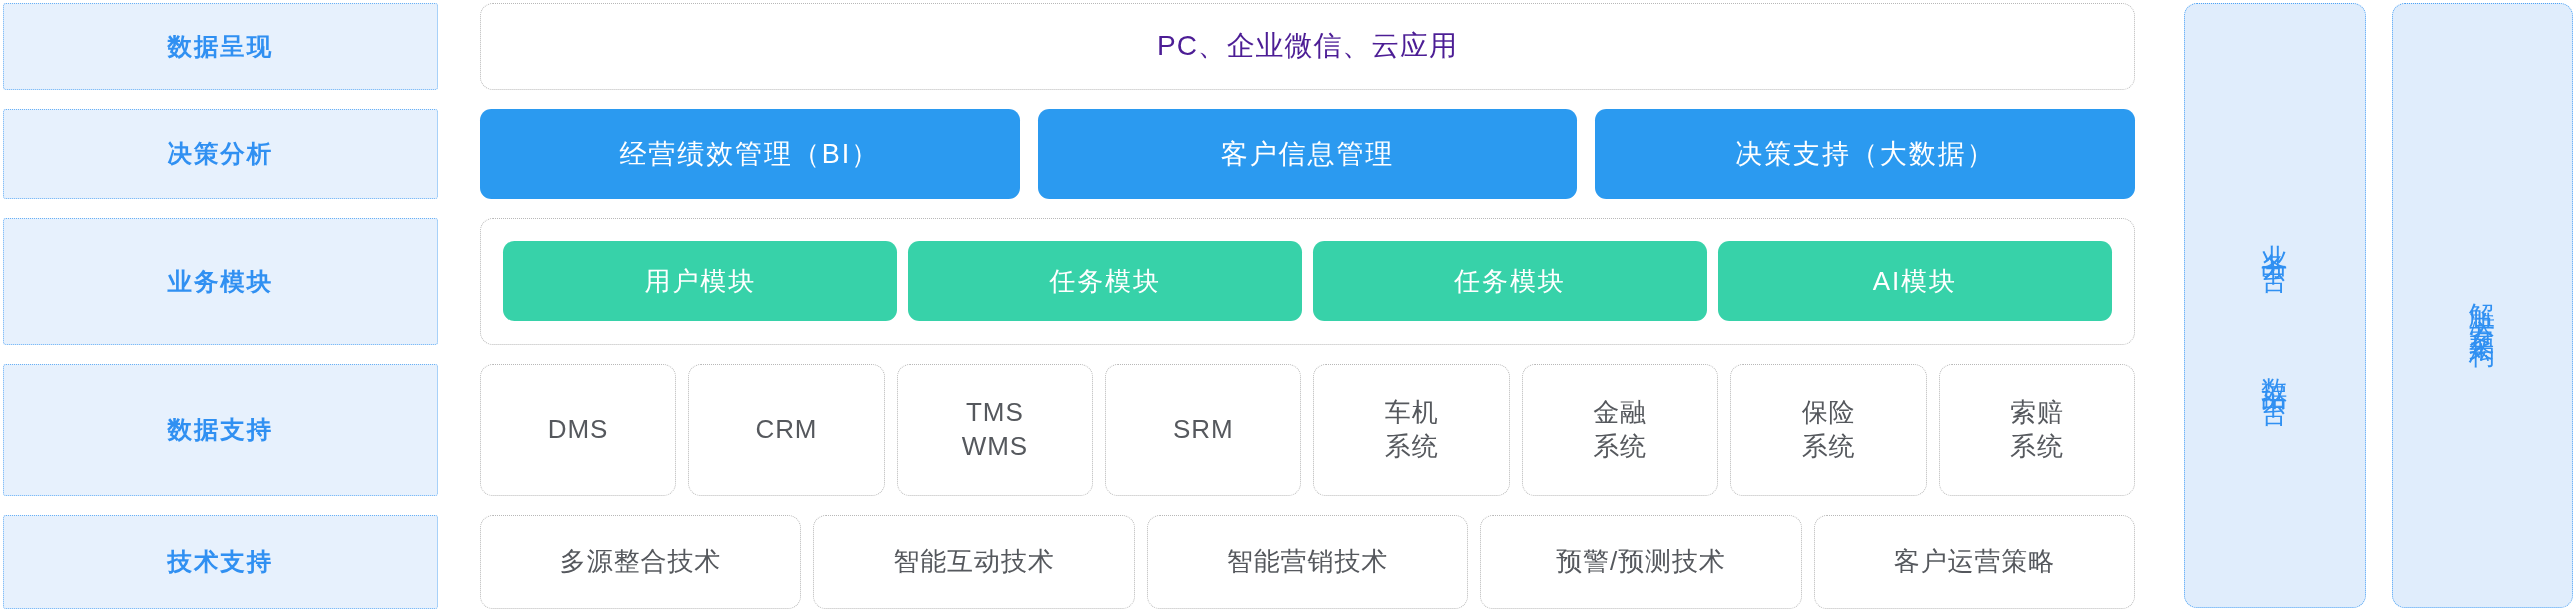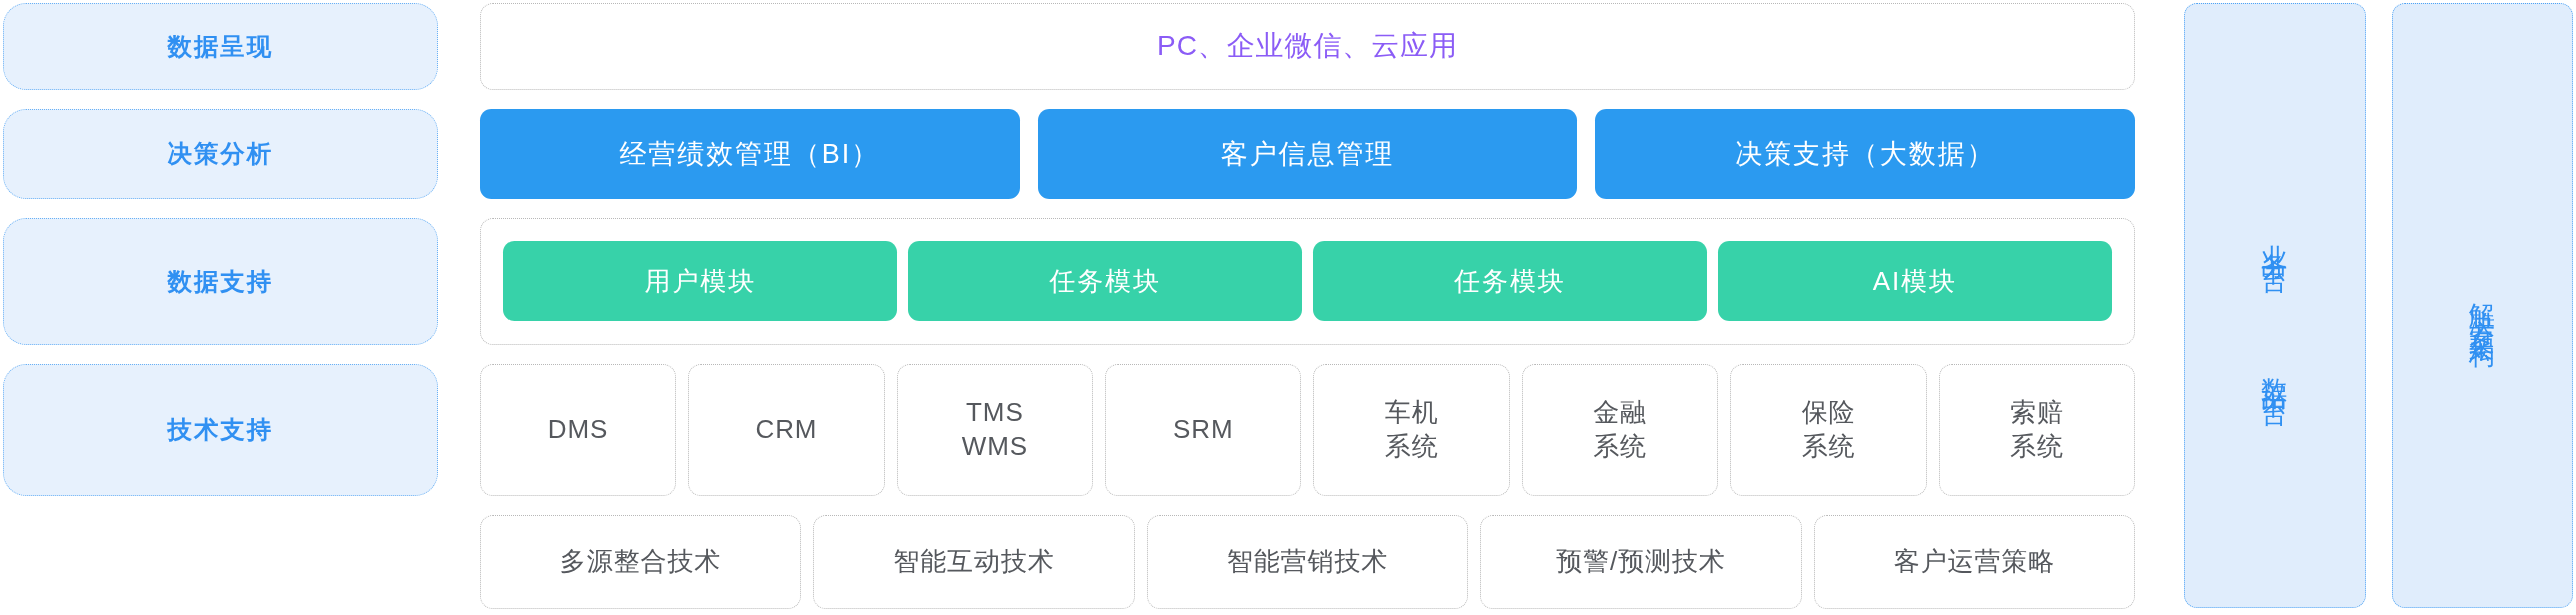--- a/index.html
+++ b/index.html
@@ -18,40 +18,40 @@
     display: grid;
     grid-template-rows: 87px 90px 127px 132px 94px;
     row-gap: 19px;
     height: 100%;
   }
   
   .left-col { width: 435px; flex: 0 0 auto; }
   .left-cell {
     background: #e7f1fd;
     border: 1.9px dotted #69b1f6;
-    border-radius: 23px;
+    border-radius: 3px;
     display: flex;
     align-items: center;
     justify-content: center;
   }
   .left-cell span {
     color: #3090f2;
     font-size: 24.5px;
     font-weight: 600;
     letter-spacing: 1.9px;
   }
   
   .main { flex: 1 1 auto; margin-left: 42px; margin-right: 49px; }
   .box-gray {
     background: #ffffff;
     border: 1.9px dotted #b8b8b8;
     border-radius: 13px;
   }
   .center-flex { display: flex; align-items: center; justify-content: center; }
-  .presentation-text { color: #8b5cf6; font-size: 28px; letter-spacing: 0.9px; }
+  .presentation-text { color: #4c1d95; font-size: 28px; letter-spacing: 0.9px; }
   .btn-row { display: flex; gap: 18px; }
   .btn {
     flex: 1 1 0;
     display: flex;
     align-items: center;
     justify-content: center;
     border-radius: 11.3px;
     color: #ffffff;
     font-size: 27px;
     font-weight: 500;
@@ -100,20 +100,23 @@
 <body>
 
 <div class="canvas">
 
   <div class="left-col rows">
     <div class="left-cell">
       <span>数据呈现</span>
     </div>
     <div class="left-cell">
       <span>决策分析</span>
+    </div>
+    <div class="left-cell">
+      <span>业务模块</span>
     </div>
     <div class="left-cell">
       <span>数据支持</span>
     </div>
     <div class="left-cell">
       <span>技术支持</span>
     </div>
   </div>
 
   <div class="main rows">

